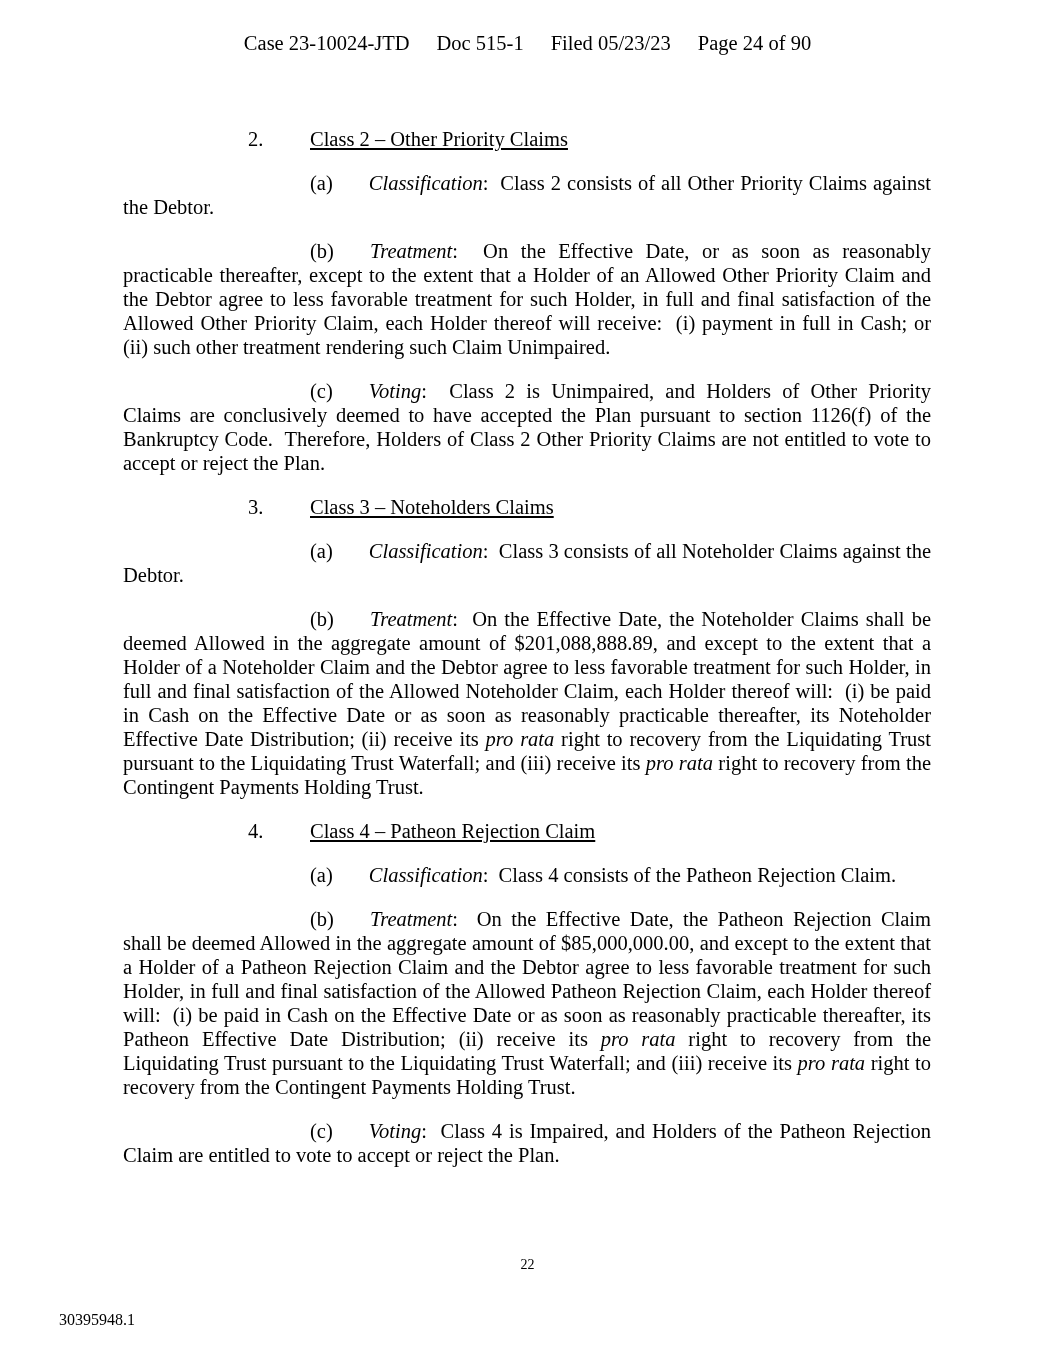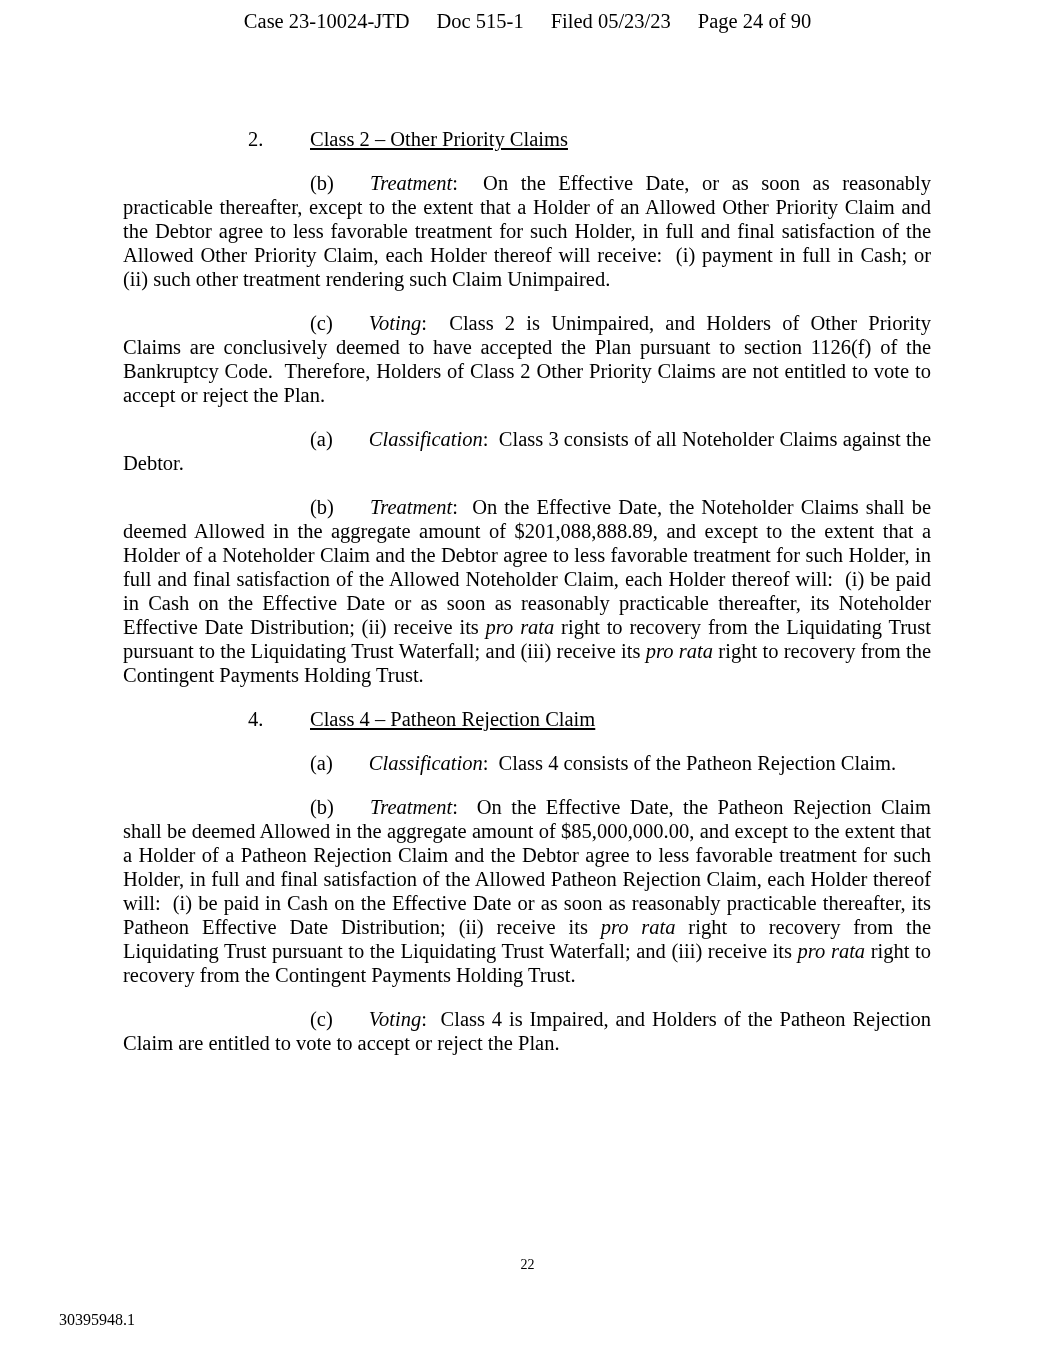--- a/index.html
+++ b/index.html
@@ -13,21 +13,21 @@
     height: 1365px;
     margin: 0 auto;
     background: #ffffff;
     font-family: "Liberation Serif", "DejaVu Serif", serif;
     font-size: 20.5px;
     color: #000000;
     overflow: hidden;
   }
   .case-header {
     position: absolute;
-    top: 10px;
+    top: 32px;
     left: 0;
     width: 100%;
     display: flex;
     justify-content: center;
     gap: 27px;
     white-space: nowrap;
   }
   .doc-content {
     position: absolute;
     top: 127px;
@@ -82,22 +82,24 @@
 
   <div class="case-header">
       <span>Case 23-10024-JTD</span>
       <span>Doc 515-1</span>
       <span>Filed 05/23/23</span>
       <span>Page 24 of 90</span>
     </div>
 
   <div class="doc-content">
       <div class="section-heading"><span class="num">2.</span><span class="title">Class 2 – Other Priority Claims</span></div>
+      <p class="para"><span>(a)</span><span class="tab"></span><span class="i">Classification</span><span>:&nbsp; Class 2 consists of all Other Priority Claims against the Debtor.</span></p>
       <p class="para"><span>(b)</span><span class="tab"></span><span class="i">Treatment</span><span>:&nbsp; On the Effective Date, or as soon as reasonably practicable thereafter, except to the extent that a Holder of an Allowed Other Priority Claim and the Debtor agree to less favorable treatment for such Holder, in full and final satisfaction of the Allowed Other Priority Claim, each Holder thereof will receive:&nbsp; (i) payment in full in Cash; or (ii) such other treatment rendering such Claim Unimpaired.</span></p>
       <p class="para"><span>(c)</span><span class="tab"></span><span class="i">Voting</span><span>:&nbsp; Class 2 is Unimpaired, and Holders of Other Priority Claims are conclusively deemed to have accepted the Plan pursuant to section 1126(f) of the Bankruptcy Code.&nbsp; Therefore, Holders of Class 2 Other Priority Claims are not entitled to vote to accept or reject the Plan.</span></p>
+      <div class="section-heading"><span class="num">3.</span><span class="title">Class 3 – Noteholders Claims</span></div>
       <p class="para"><span>(a)</span><span class="tab"></span><span class="i">Classification</span><span>:&nbsp; Class 3 consists of all Noteholder Claims against the Debtor.</span></p>
       <p class="para"><span>(b)</span><span class="tab"></span><span class="i">Treatment</span><span>:&nbsp; On the Effective Date, the Noteholder Claims shall be deemed Allowed in the aggregate amount of $201,088,888.89, and except to the extent that a Holder of a Noteholder Claim and the Debtor agree to less favorable treatment for such Holder, in full and final satisfaction of the Allowed Noteholder Claim, each Holder thereof will:&nbsp; (i) be paid in Cash on the Effective Date or as soon as reasonably practicable thereafter, its Noteholder Effective Date Distribution; (ii) receive its </span><span class="i">pro rata</span><span> right to recovery from the Liquidating Trust pursuant to the Liquidating Trust Waterfall; and (iii) receive its </span><span class="i">pro rata</span><span> right to recovery from the Contingent Payments Holding Trust.</span></p>
       <div class="section-heading"><span class="num">4.</span><span class="title">Class 4 – Patheon Rejection Claim</span></div>
       <p class="para"><span>(a)</span><span class="tab"></span><span class="i">Classification</span><span>:&nbsp; Class 4 consists of the Patheon Rejection Claim.</span></p>
       <p class="para"><span>(b)</span><span class="tab"></span><span class="i">Treatment</span><span>:&nbsp; On the Effective Date, the Patheon Rejection Claim shall be deemed Allowed in the aggregate amount of $85,000,000.00, and except to the extent that a Holder of a Patheon Rejection Claim and the Debtor agree to less favorable treatment for such Holder, in full and final satisfaction of the Allowed Patheon Rejection Claim, each Holder thereof will:&nbsp; (i) be paid in Cash on the Effective Date or as soon as reasonably practicable thereafter, its Patheon Effective Date Distribution; (ii) receive its </span><span class="i">pro rata</span><span> right to recovery from the Liquidating Trust pursuant to the Liquidating Trust Waterfall; and (iii) receive its </span><span class="i">pro rata</span><span> right to recovery from the Contingent Payments Holding Trust.</span></p>
       <p class="para"><span>(c)</span><span class="tab"></span><span class="i">Voting</span><span>:&nbsp; Class 4 is Impaired, and Holders of the Patheon Rejection Claim are entitled to vote to accept or reject the Plan.</span></p>
     </div>
 
   <div class="footer-docid">30395948.1</div>
 

